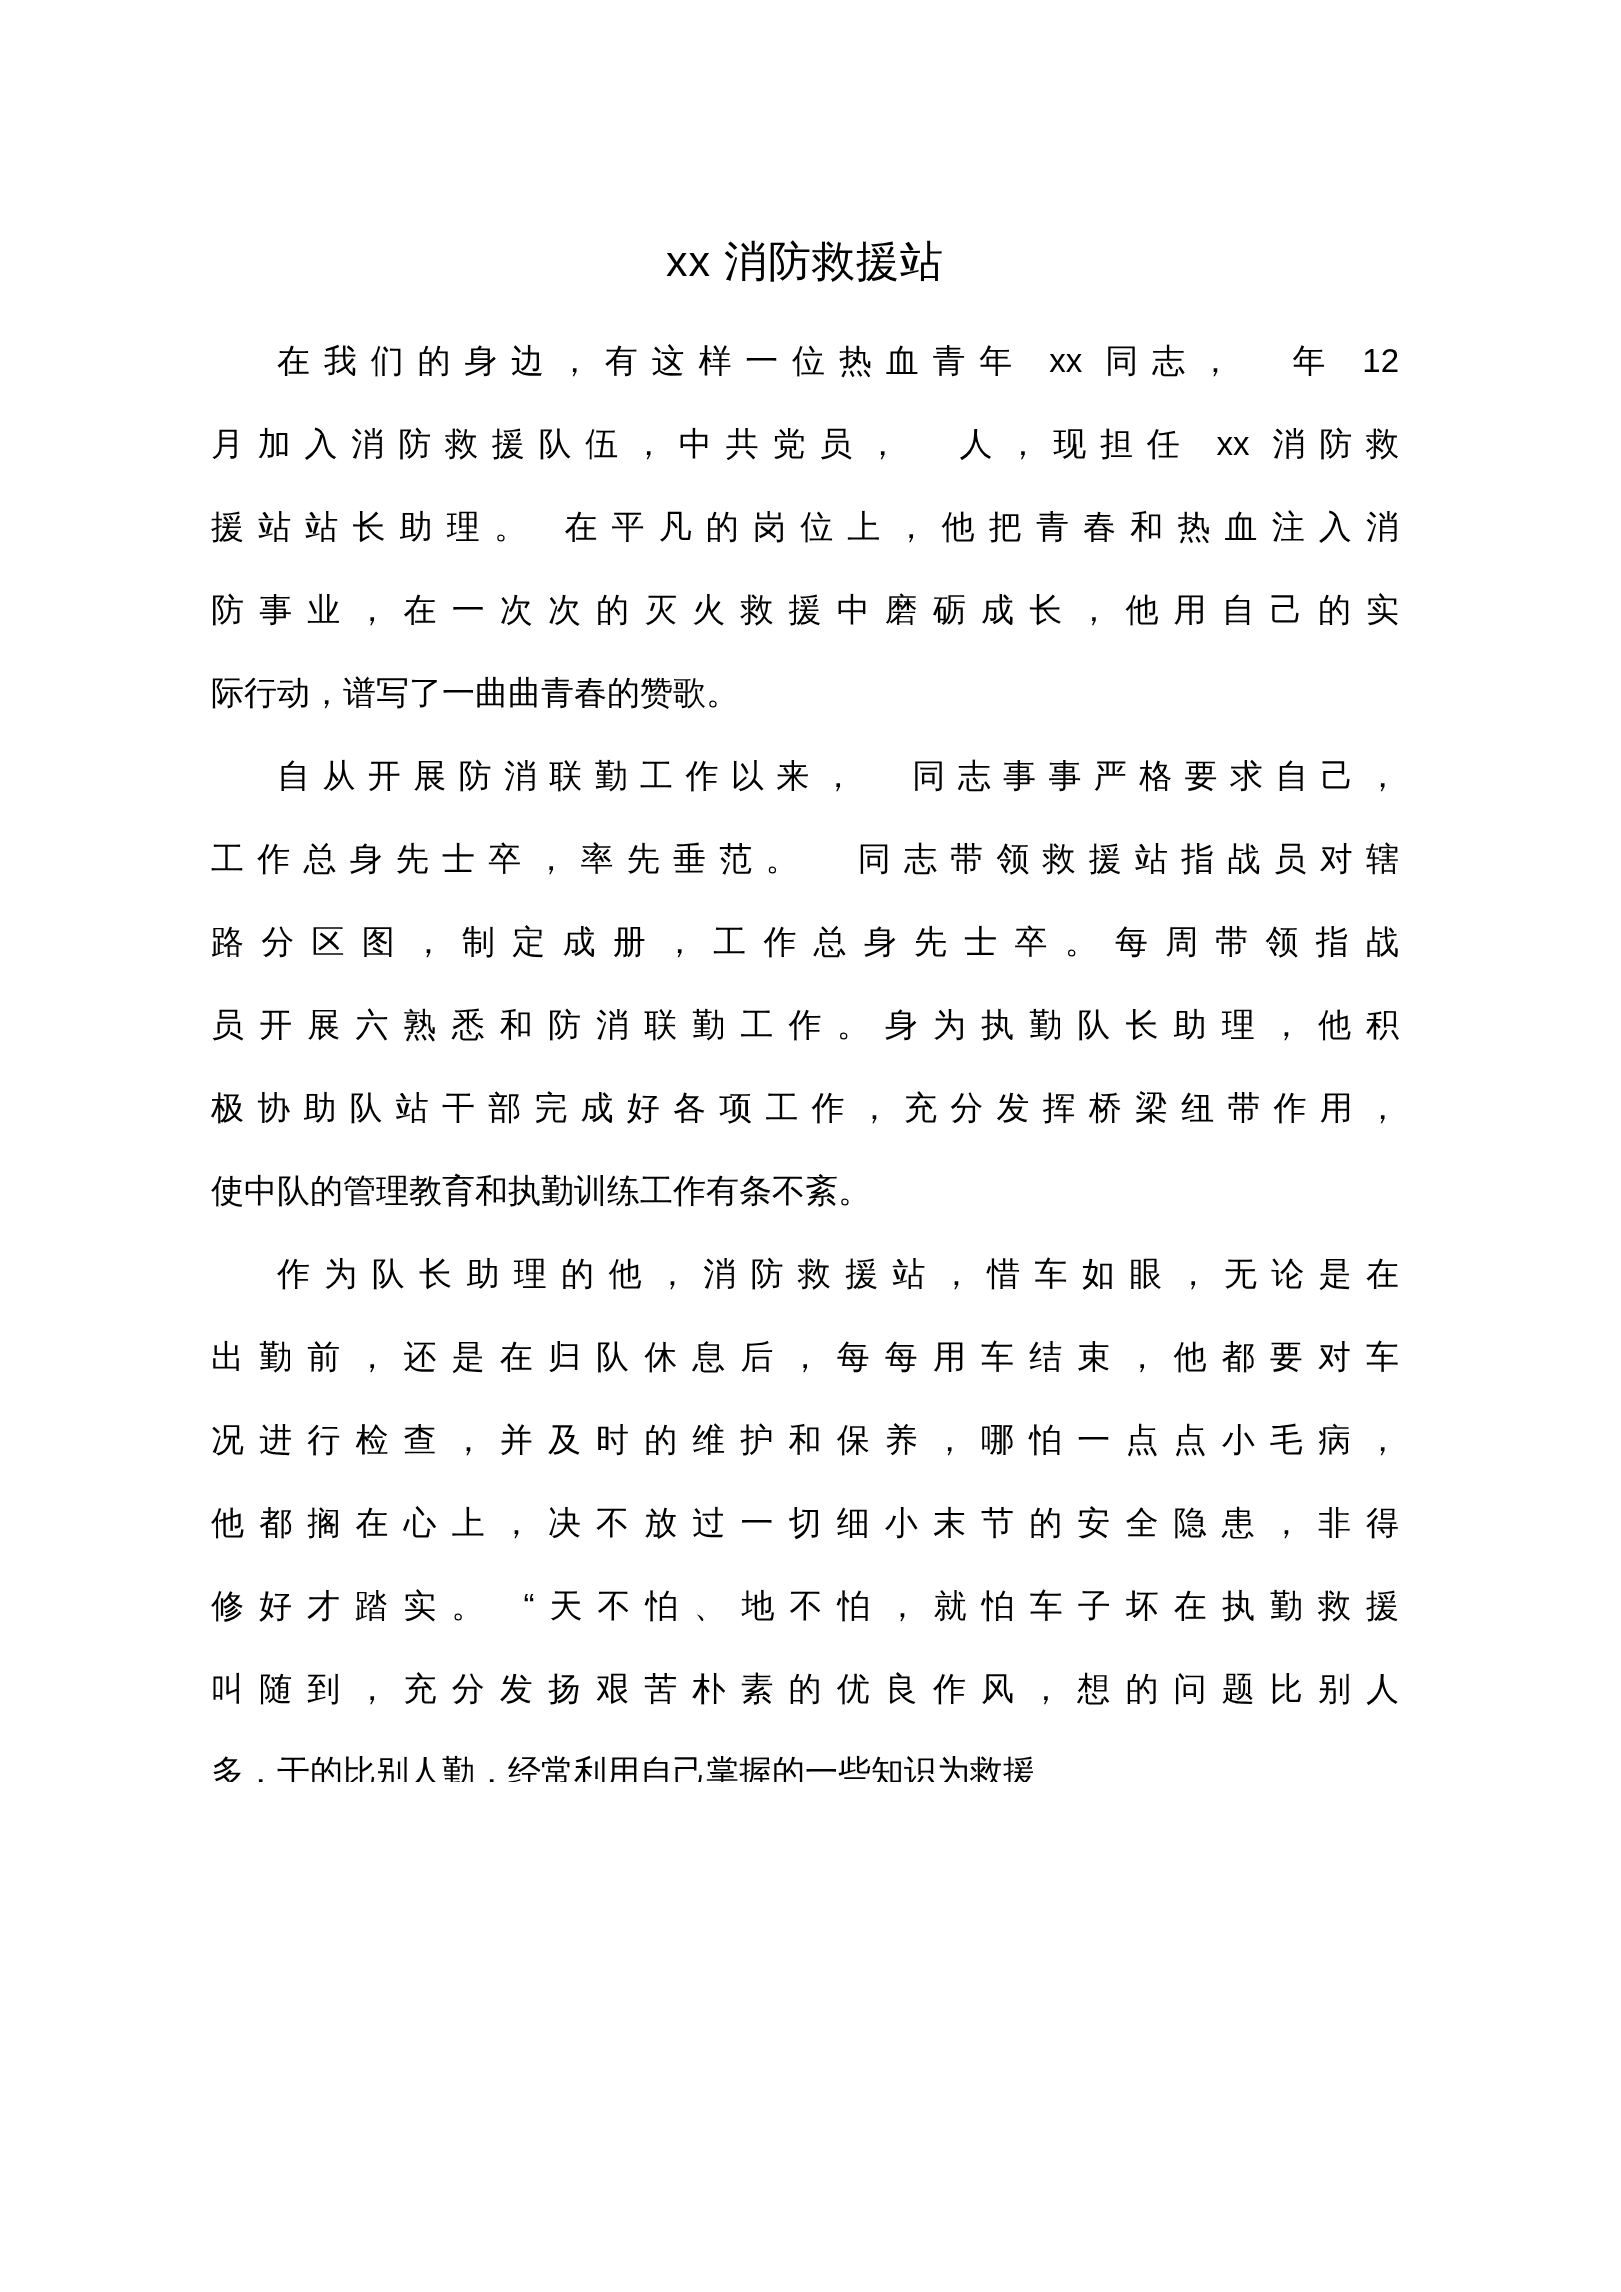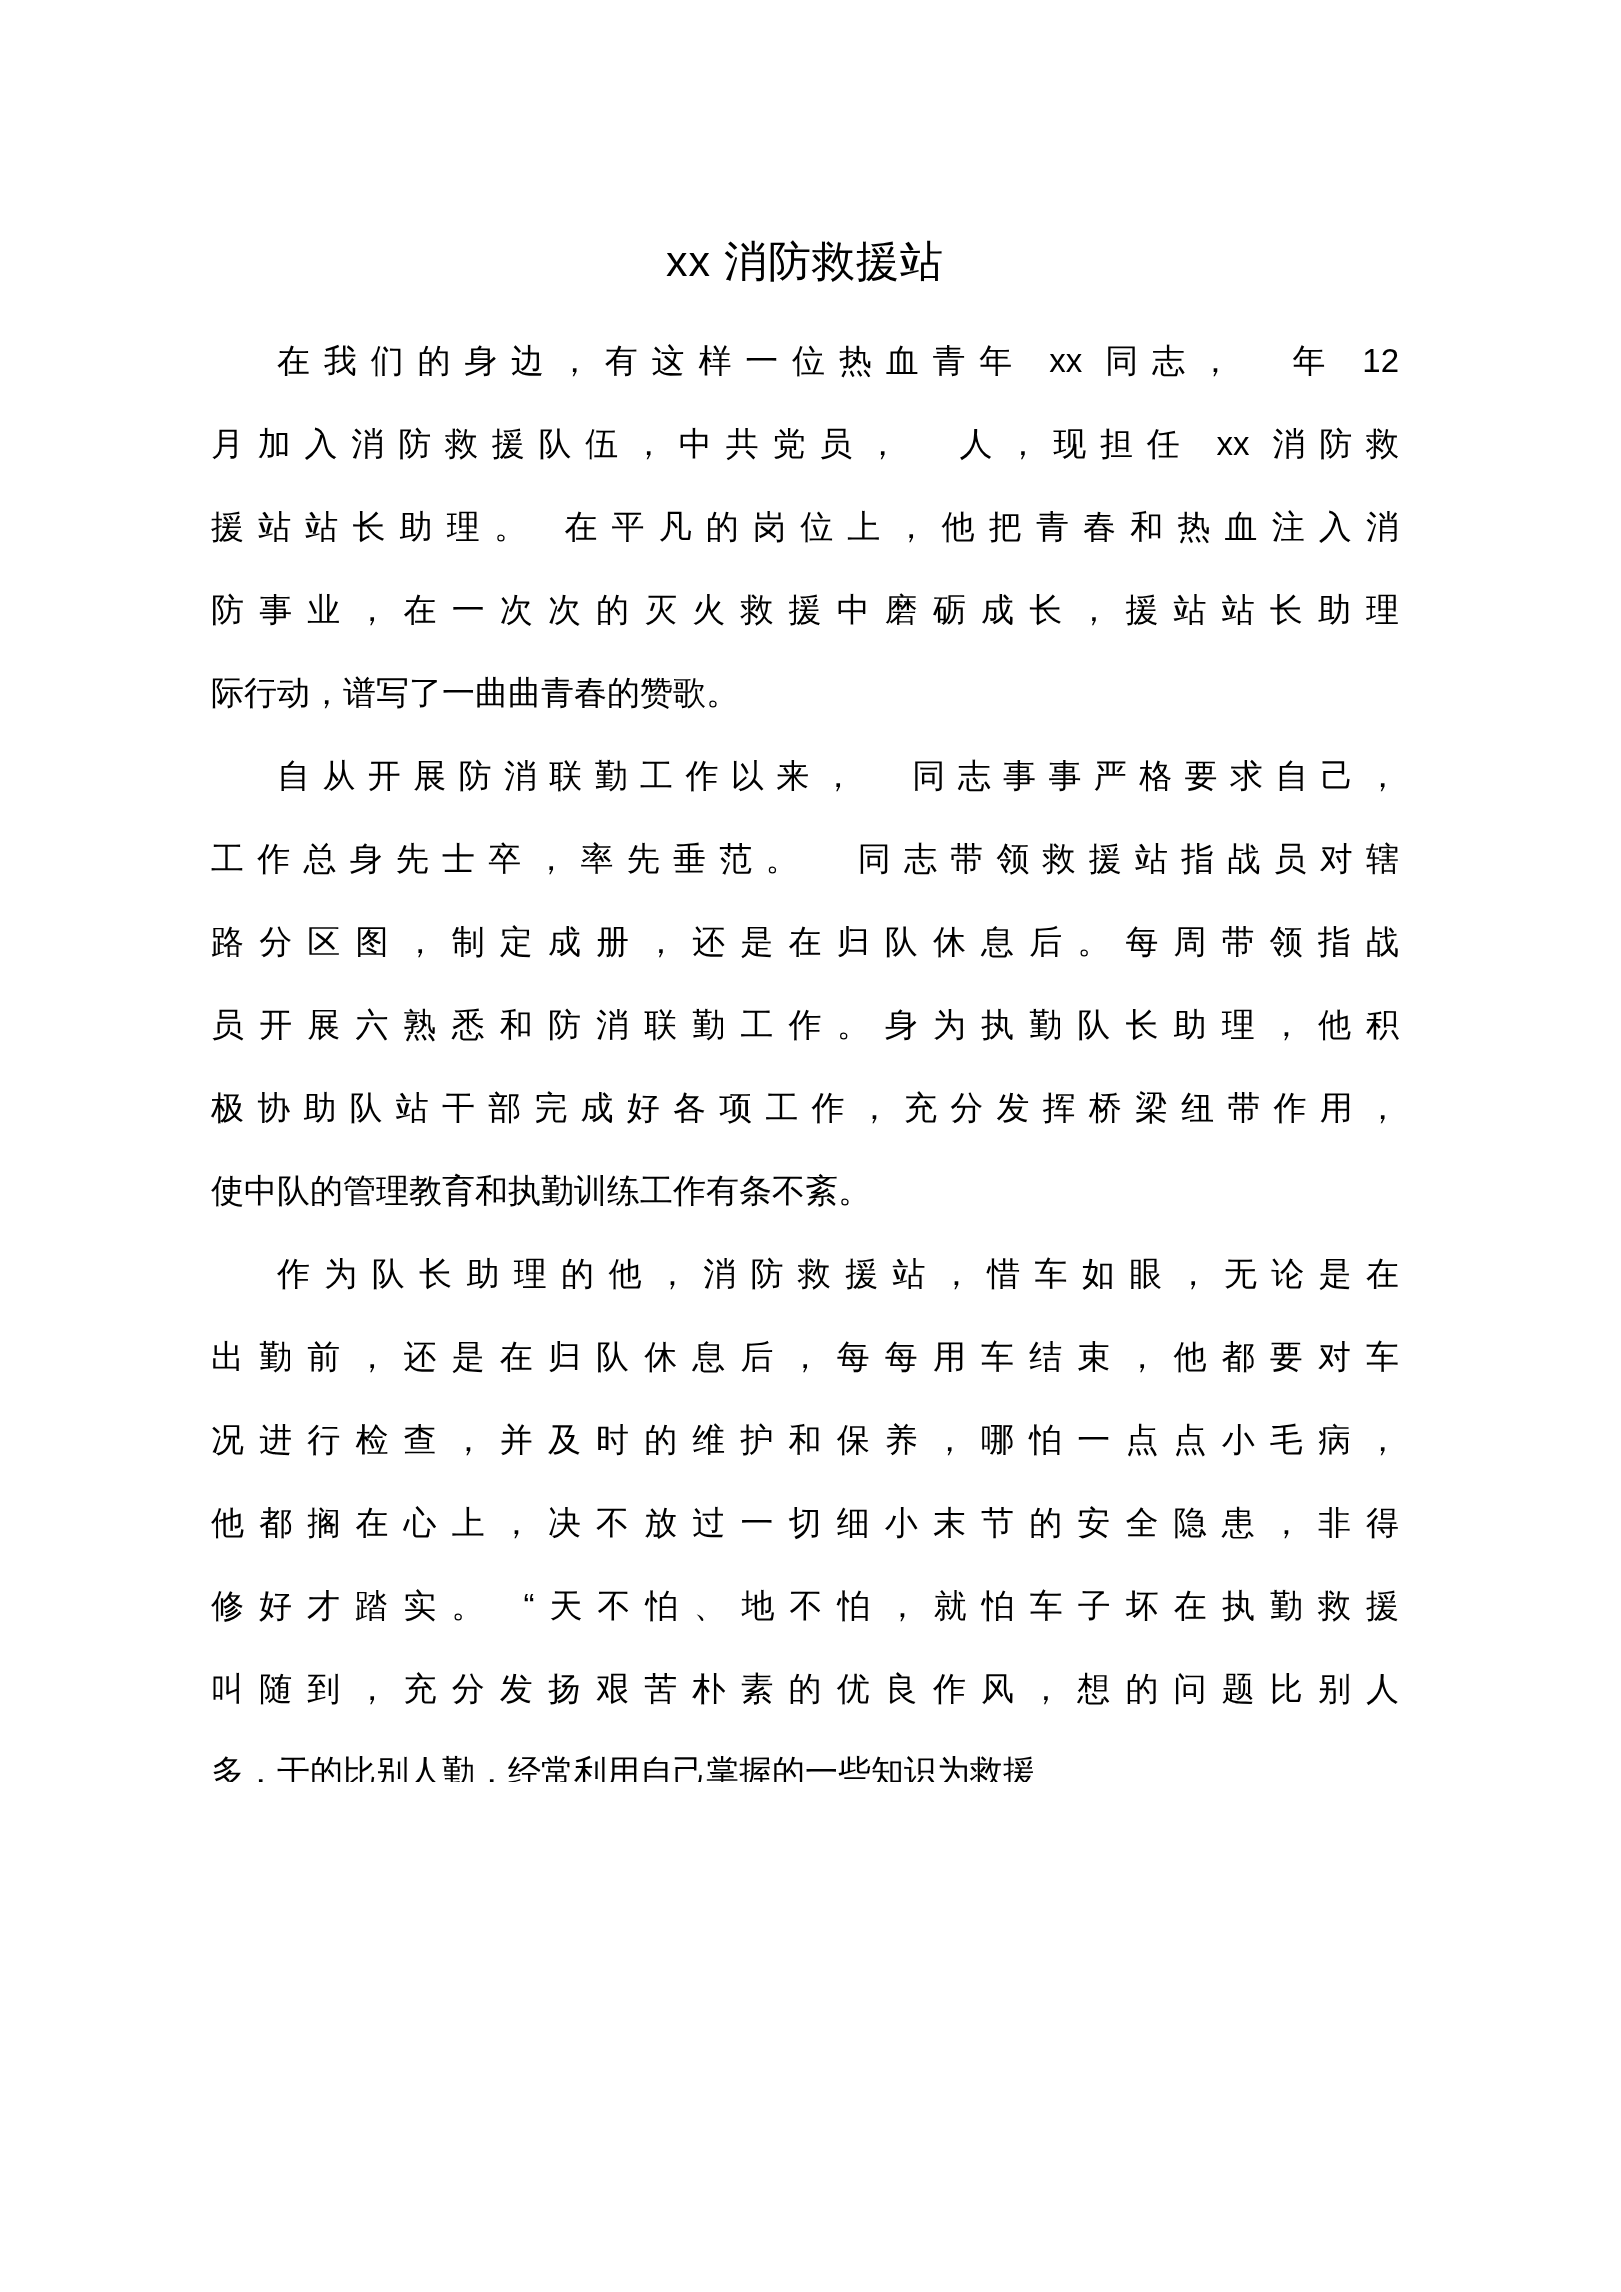--- a/index.html
+++ b/index.html
@@ -53,27 +53,27 @@
 <body>
 
 <div class="page">
   <div class="content">
     <h1 class="doc-title">xx 消防救援站</h1>
     <div>
         <div class="paragraph">
           <div class="line first">在我们的身边，有这样一位热血青年 xx 同志，　年 12</div>
           <div class="line">月加入消防救援队伍，中共党员，　人，现担任 xx 消防救</div>
           <div class="line">援站站长助理。 在平凡的岗位上，他把青春和热血注入消</div>
-          <div class="line">防事业，在一次次的灭火救援中磨砺成长，援站站长助理</div>
+          <div class="line">防事业，在一次次的灭火救援中磨砺成长，他用自己的实</div>
           <div class="line last">际行动，谱写了一曲曲青春的赞歌。</div>
         </div>
         <div class="paragraph">
           <div class="line first">自从开展防消联勤工作以来，　同志事事严格要求自己，</div>
           <div class="line">工作总身先士卒，率先垂范。　同志带领救援站指战员对辖</div>
-          <div class="line">路分区图，制定成册，还是在归队休息后。每周带领指战</div>
+          <div class="line">路分区图，制定成册，工作总身先士卒。每周带领指战</div>
           <div class="line">员开展六熟悉和防消联勤工作。身为执勤队长助理，他积</div>
           <div class="line">极协助队站干部完成好各项工作，充分发挥桥梁纽带作用，</div>
           <div class="line last">使中队的管理教育和执勤训练工作有条不紊。</div>
         </div>
         <div class="paragraph">
           <div class="line first">作为队长助理的他，消防救援站，惜车如眼，无论是在</div>
           <div class="line">出勤前，还是在归队休息后，每每用车结束，他都要对车</div>
           <div class="line">况进行检查，并及时的维护和保养，哪怕一点点小毛病，</div>
           <div class="line">他都搁在心上，决不放过一切细小末节的安全隐患，非得</div>
           <div class="line">修好才踏实。 “天不怕、地不怕，就怕车子坏在执勤救援</div>

